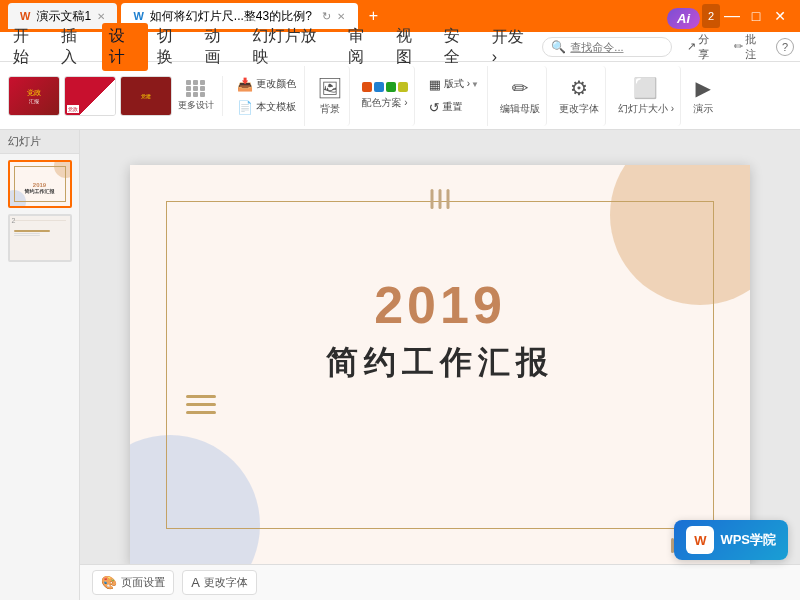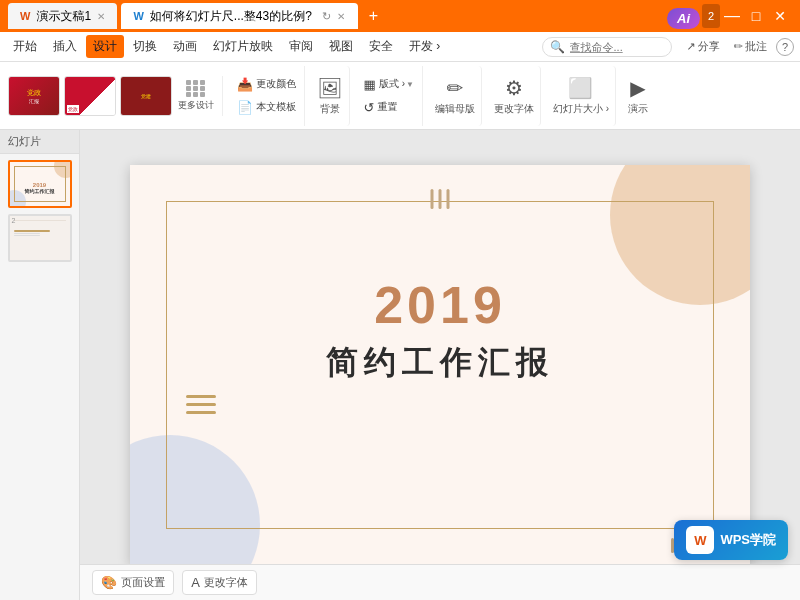--- a/index.html
+++ b/index.html
@@ -37,21 +37,21 @@
       height: 30px;
       background: #fff;
       border-bottom: 1px solid #e0e0e0;
       display: flex;
       align-items: center;
       padding: 0 6px;
       gap: 2px;
     }
     .menu-item {
       padding: 3px 7px;
-      font-size: 12px;
+      font-size: 16px;
       color: #333;
       cursor: pointer;
       border-radius: 3px;
     }
     .menu-item.active { background: #ff6b00; color: #0f172a; }
     .search-box {
       margin-left: auto;
       display: flex;
       align-items: center;
       border: 1px solid #ddd;
@@ -439,20 +439,29 @@
       <span class="icon">📄</span>
       <span>本文模板</span>
     </div>
   </div>
 
   <div class="toolbar-section">
     <span class="icon">🖼</span>
     <span class="label">背景</span>
   </div>
 
+  <div class="toolbar-section">
+    <div style="display:flex;gap:2px;margin-bottom:2px;">
+      <div style="width:10px;height:10px;background:#e05010;border-radius:2px;"></div>
+      <div style="width:10px;height:10px;background:#2080d0;border-radius:2px;"></div>
+      <div style="width:10px;height:10px;background:#20a020;border-radius:2px;"></div>
+      <div style="width:10px;height:10px;background:#c0c020;border-radius:2px;"></div>
+    </div>
+    <span class="label">配色方案 ›</span>
+  </div>
 
   <div class="toolbar-group">
     <div class="tb-btn-row">
       <span class="icon">▦</span>
       <span>版式 ›</span>
       <span class="arrow">▼</span>
     </div>
     <div class="tb-btn-row">
       <span class="icon">↺</span>
       <span>重置</span>

